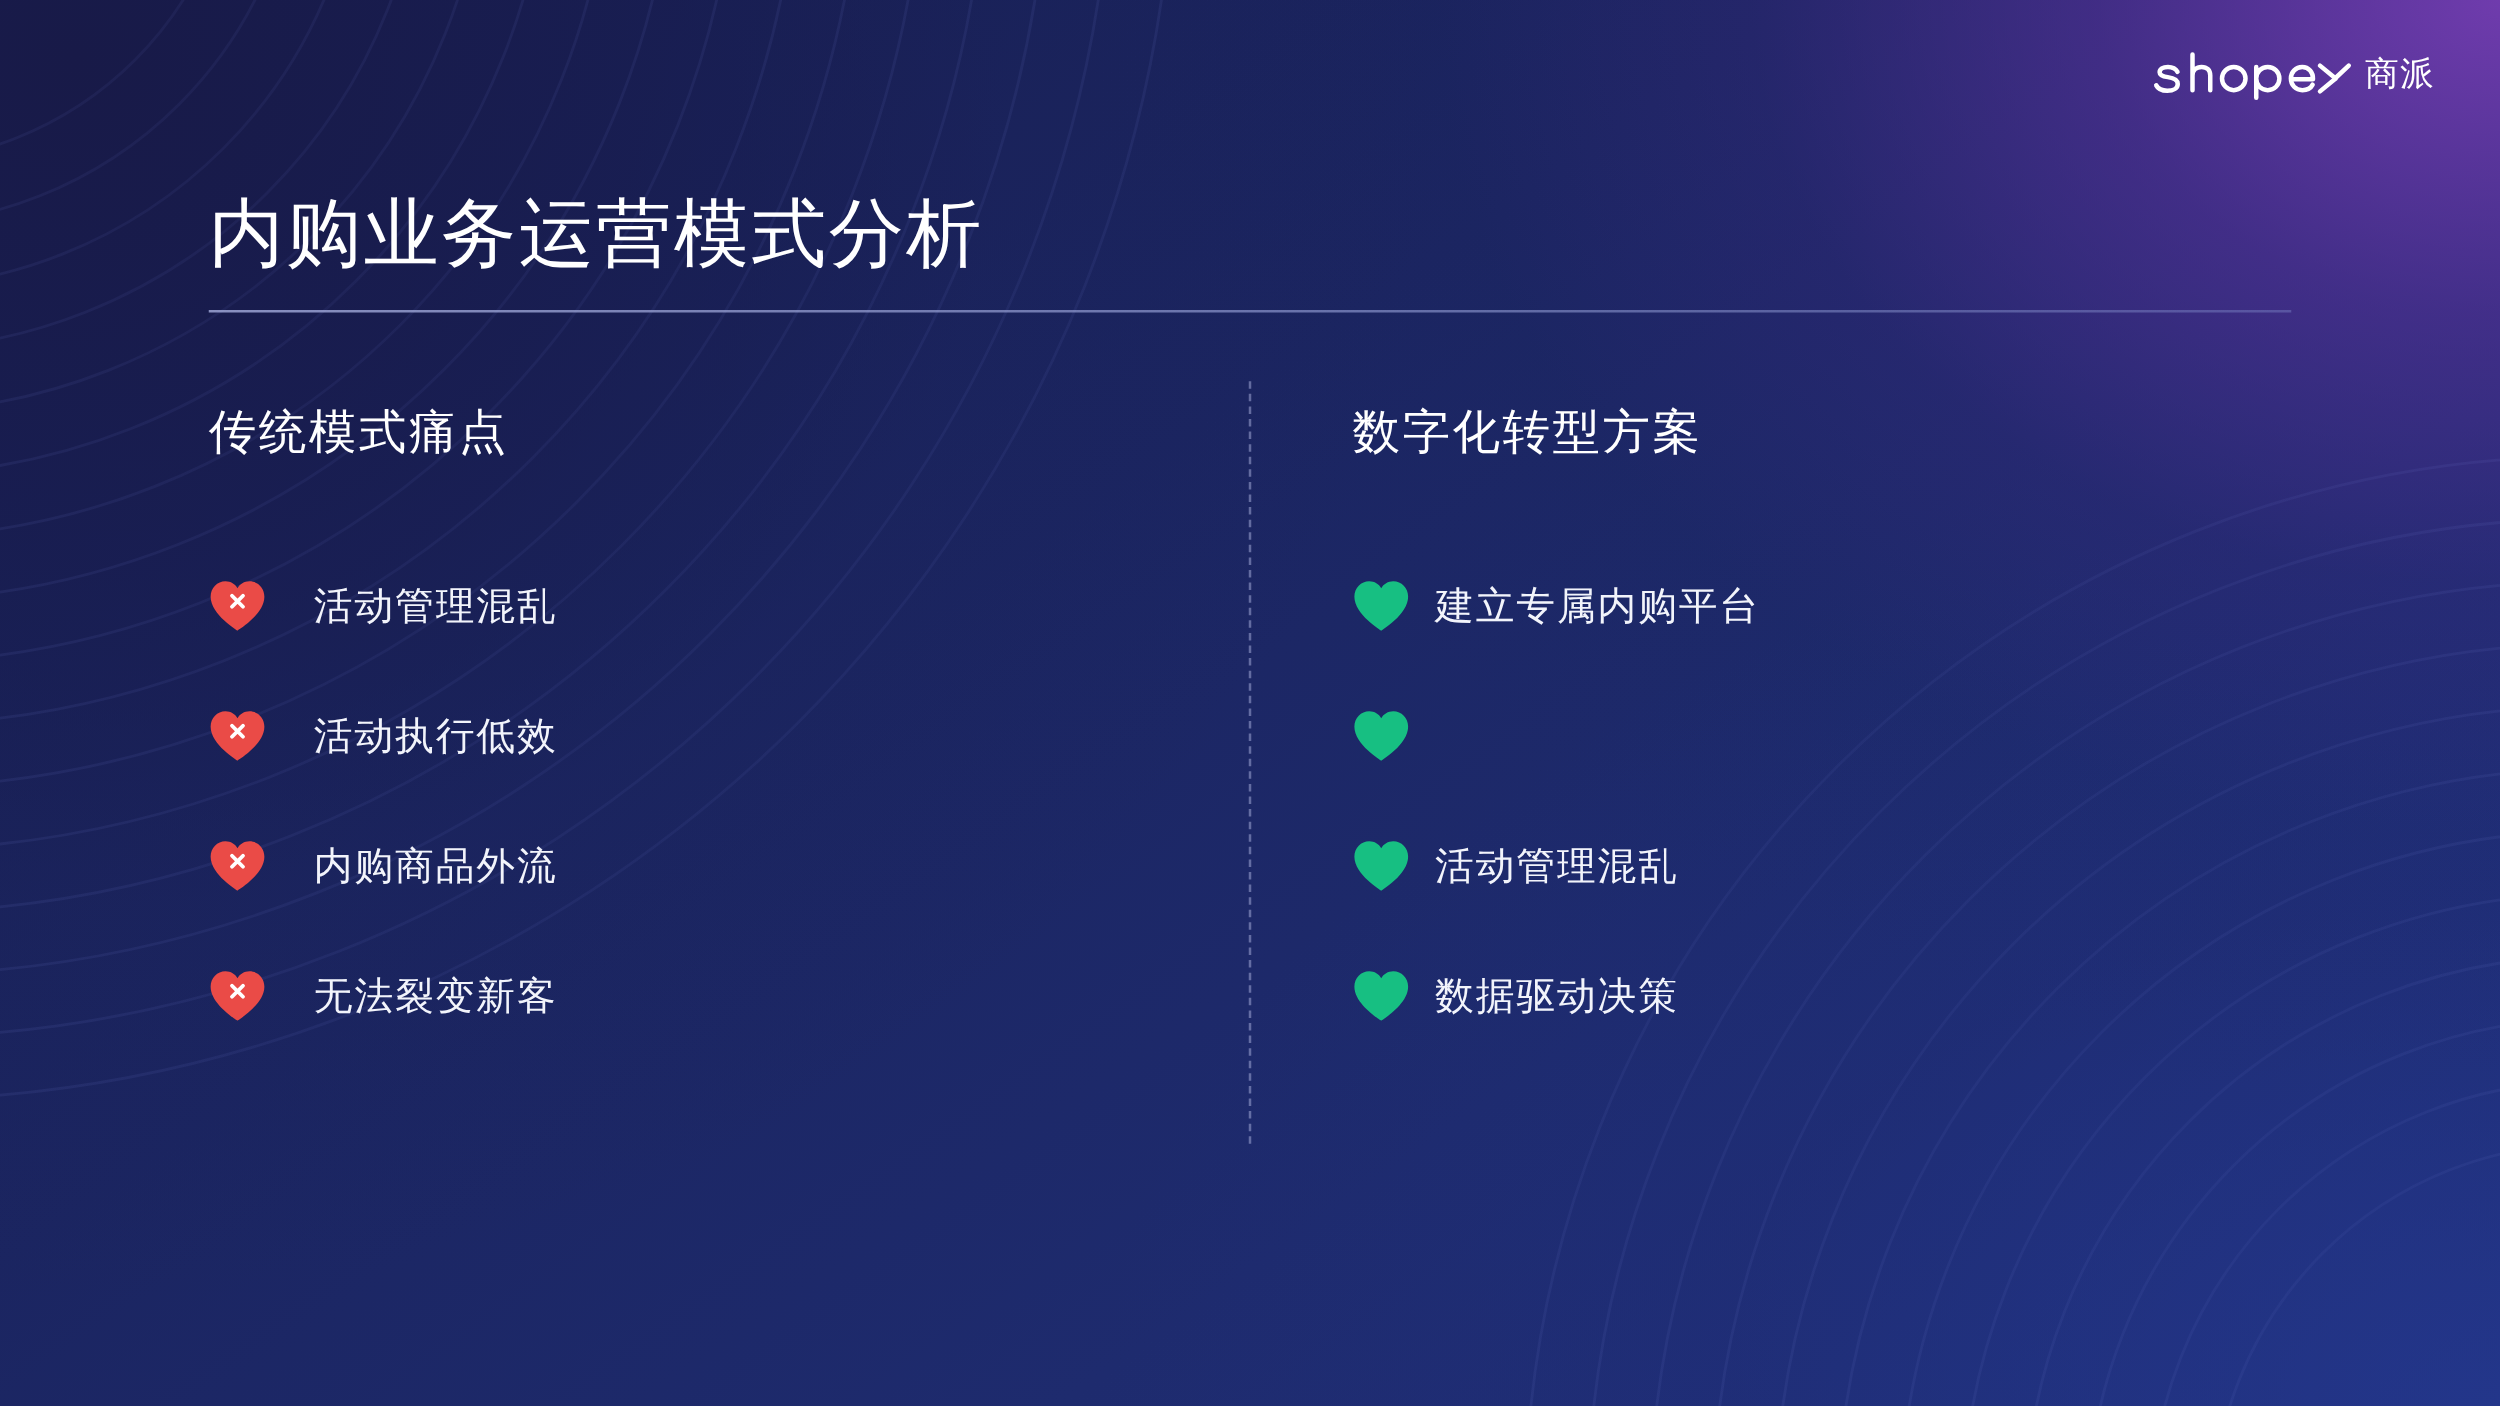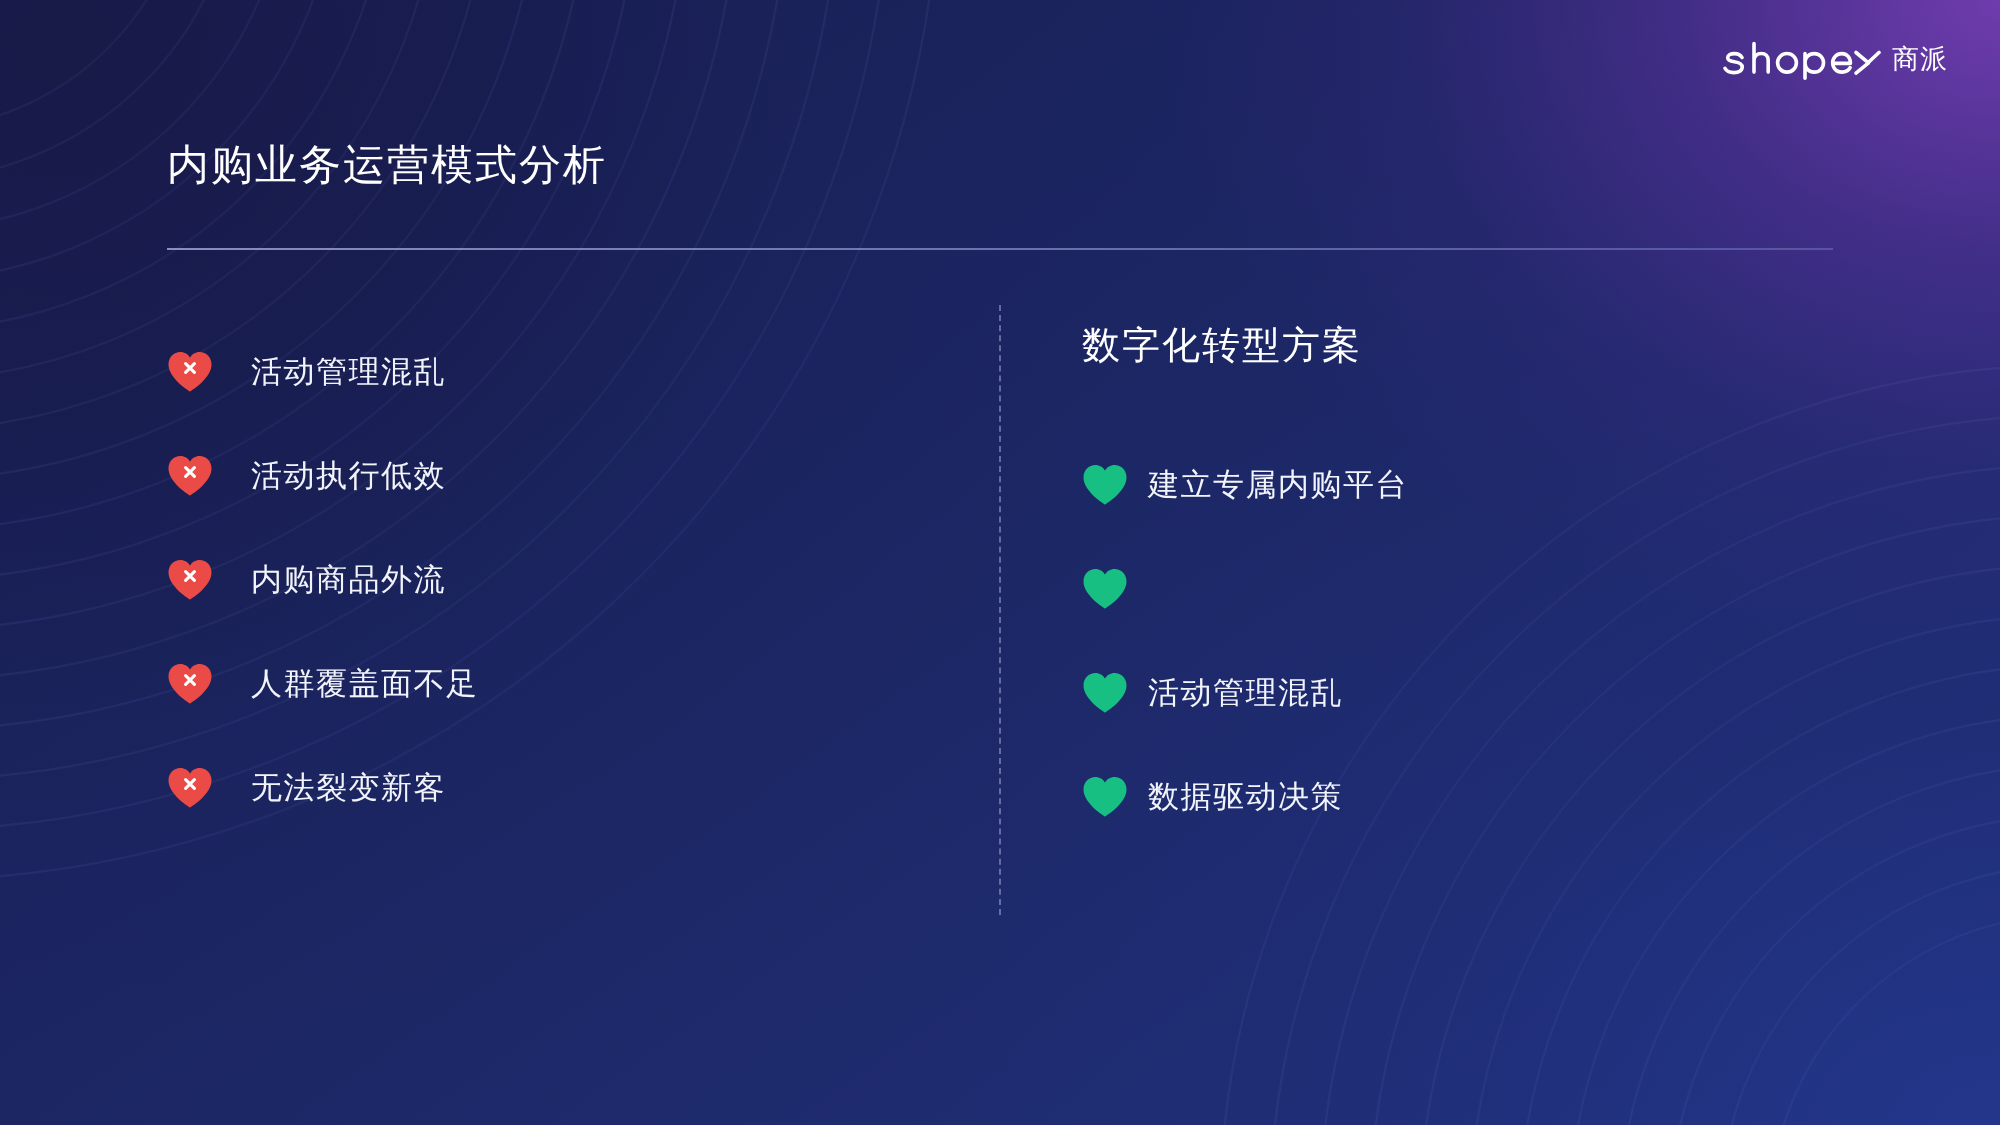--- a/index.html
+++ b/index.html
@@ -68,21 +68,21 @@
     line-height: 1;
     font-weight: 400;
     padding-bottom: 2px;
   }
 
   
   .title {
     position: absolute;
     left: 167px;
     top: 112px;
-    font-size: 42px;
+    font-size: 60px;
     line-height: 1.18;
     letter-spacing: 2px;
     color: #ffffff;
     font-weight: 400;
     white-space: nowrap;
   }
   .title-rule {
     position: absolute;
     left: 167px;
     top: 248px;
@@ -217,20 +217,21 @@
     </svg>
     <span class="logo-cn">商派</span>
   </div>
 
   <h1 class="title">内购业务运营模式分析</h1>
   <div class="title-rule"></div>
 
   <div class="divider"></div>
 
   <div class="column left">
+    <h2 class="col-head">传统模式痛点</h2>
 
     <div class="row">
       <span class="icon">
         <svg width="46" height="44" viewBox="0 0 46 44" aria-hidden="true">
           <path d="M23 41.5C23 41.5 1.5 28.6 1.5 14.4 1.5 7.3 6.8 2 13.4 2c4.2 0 7.7 2.2 9.6 5.6C24.9 4.2 28.4 2 32.6 2 39.2 2 44.5 7.3 44.5 14.4c0 14.2-21.5 27.1-21.5 27.1z" fill="#ea4b47"></path>
           <path d="M18.6 13.6l8.8 8.8M27.4 13.6l-8.8 8.8" stroke="#ffffff" stroke-width="3.1" stroke-linecap="round"></path>
         </svg>
       </span>
       <span class="label">活动管理混乱</span>
     </div>
@@ -248,37 +249,28 @@
     <div class="row">
       <span class="icon">
         <svg width="46" height="44" viewBox="0 0 46 44" aria-hidden="true">
           <path d="M23 41.5C23 41.5 1.5 28.6 1.5 14.4 1.5 7.3 6.8 2 13.4 2c4.2 0 7.7 2.2 9.6 5.6C24.9 4.2 28.4 2 32.6 2 39.2 2 44.5 7.3 44.5 14.4c0 14.2-21.5 27.1-21.5 27.1z" fill="#ea4b47"></path>
           <path d="M18.6 13.6l8.8 8.8M27.4 13.6l-8.8 8.8" stroke="#ffffff" stroke-width="3.1" stroke-linecap="round"></path>
         </svg>
       </span>
       <span class="label">内购商品外流</span>
     </div>
 
+
     <div class="row">
       <span class="icon">
         <svg width="46" height="44" viewBox="0 0 46 44" aria-hidden="true">
           <path d="M23 41.5C23 41.5 1.5 28.6 1.5 14.4 1.5 7.3 6.8 2 13.4 2c4.2 0 7.7 2.2 9.6 5.6C24.9 4.2 28.4 2 32.6 2 39.2 2 44.5 7.3 44.5 14.4c0 14.2-21.5 27.1-21.5 27.1z" fill="#ea4b47"></path>
           <path d="M18.6 13.6l8.8 8.8M27.4 13.6l-8.8 8.8" stroke="#ffffff" stroke-width="3.1" stroke-linecap="round"></path>
         </svg>
       </span>
-      <span class="label">人群覆盖面不足</span>
-    </div>
-
-    <div class="row">
-      <span class="icon">
-        <svg width="46" height="44" viewBox="0 0 46 44" aria-hidden="true">
-          <path d="M23 41.5C23 41.5 1.5 28.6 1.5 14.4 1.5 7.3 6.8 2 13.4 2c4.2 0 7.7 2.2 9.6 5.6C24.9 4.2 28.4 2 32.6 2 39.2 2 44.5 7.3 44.5 14.4c0 14.2-21.5 27.1-21.5 27.1z" fill="#ea4b47"></path>
-          <path d="M18.6 13.6l8.8 8.8M27.4 13.6l-8.8 8.8" stroke="#ffffff" stroke-width="3.1" stroke-linecap="round"></path>
-        </svg>
-      </span>
       <span class="label">无法裂变新客</span>
     </div>
   </div>
 
   <div class="column right">
     <h2 class="col-head">数字化转型方案</h2>
 
     <div class="row">
       <span class="icon">
         <svg width="46" height="44" viewBox="0 0 46 44" aria-hidden="true">

